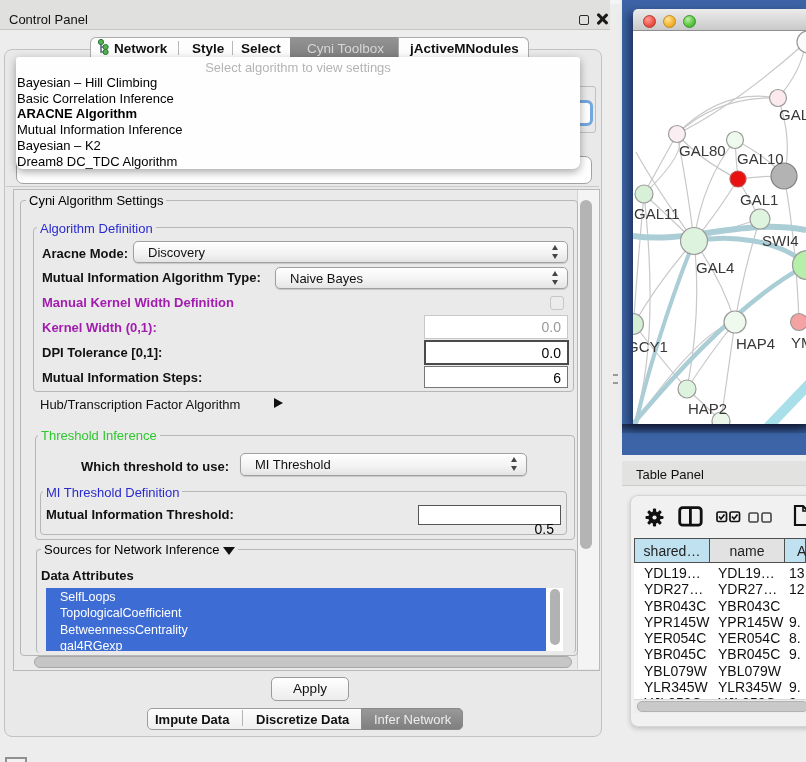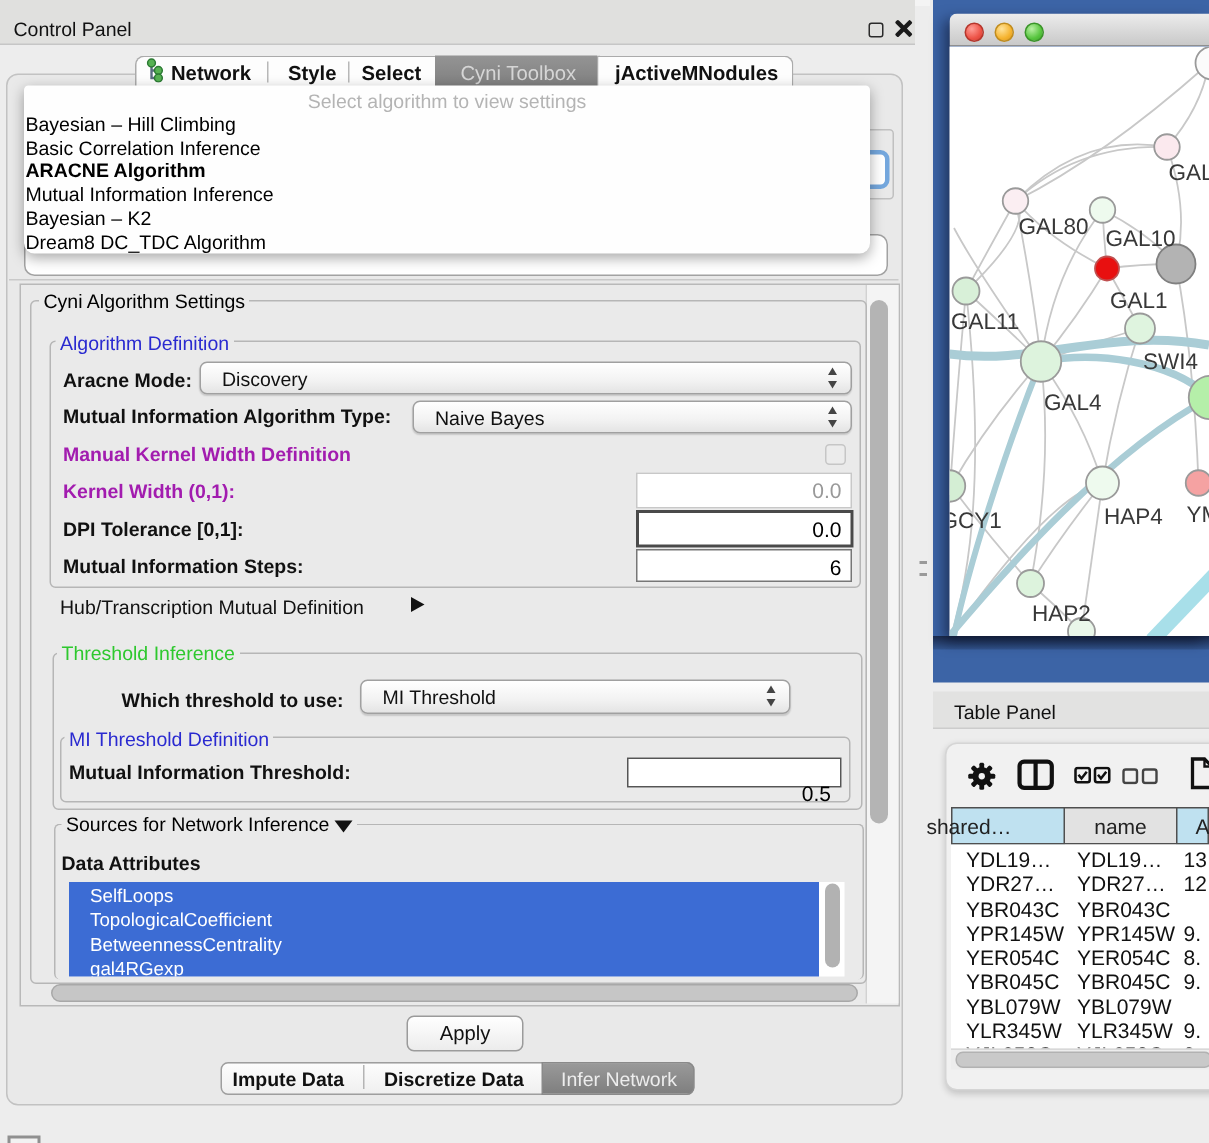--- a/index.html
+++ b/index.html
@@ -87,21 +87,21 @@
   </div>
 <div class="lbl b" style="left:42px;top:345px;">DPI Tolerance [0,1]:</div>
 <div class="field" style="left:424px;top:340px;width:141px;height:21px;border:2px solid #4a4a4a;">
     <span>0.0</span>
   </div>
 <div class="lbl b" style="left:42px;top:370px;">Mutual Information Steps:</div>
 <div class="field" style="left:424px;top:366px;width:142px;height:20px;border:1.5px solid #777;">
     <span>6</span>
   </div>
 
-<div class="lbl" style="left:40px;top:397px;">Hub/Transcription Mutual Definition</div>
+<div class="lbl" style="left:40px;top:397px;">Hub/Transcription Factor Algorithm</div>
 <div class="abs" style="left:274px;top:398px;width:0;height:0;border-top:5.5px solid transparent;border-bottom:5.5px solid transparent;border-left:9px solid #111;"></div>
 
 <div class="grp" style="left:35px;top:435px;width:538px;height:103px;"></div>
 <div class="glab" style="left:38px;top:428px;background:#eaeaea;color:#2ec82e;">Threshold Inference</div>
 <div class="lbl b" style="left:81px;top:459px;">Which threshold to use:</div>
 <div class="combo" style="left:240px;top:453px;width:285px;height:21px;">
     <span class="ct">MI Threshold</span>
     <span class="spin" style="right:7px;top:3px;"></span>
   </div>
 
@@ -258,21 +258,21 @@
   <rect x="14" y="1" width="9" height="9" rx="1.5" fill="none" stroke="#444" stroke-width="1.6"></rect>
 </svg>
 <svg class="abs" style="left:793px;top:504px;" width="16" height="23" viewBox="0 0 16 23">
   <path d="M2 2 L10 2 L15 7 L15 21 L2 21 Z" fill="none" stroke="#111" stroke-width="2.2"></path>
   <path d="M10 2 L10 7 L15 7" fill="none" stroke="#111" stroke-width="1.6"></path>
 </svg>
 
 <div class="abs" style="left:634px;top:538px;width:172px;height:25px;background:#e2e2e2;border:1px solid #4f4f4f;box-sizing:border-box;"></div>
 <div class="abs" style="left:634px;top:538px;width:76px;height:25px;background:#bfe1f0;border:1px solid #4f4f4f;box-sizing:border-box;"></div>
 <div class="abs" style="left:784px;top:538px;width:22px;height:25px;background:#bfe1f0;border:1px solid #4f4f4f;box-sizing:border-box;"></div>
-<div class="abs" style="left:608px;top:543px;width:76px;text-align:center;font-size:14px;color:#222;">shared…</div>
+<div class="abs" style="left:634px;top:543px;width:76px;text-align:center;font-size:14px;color:#222;">shared…</div>
 <div class="abs" style="left:710px;top:543px;width:74px;text-align:center;font-size:14px;color:#222;">name</div>
 <div class="abs" style="left:797px;top:543px;font-size:14px;color:#222;">A</div>
 
 <div class="abs" style="left:634px;top:563px;width:172px;height:136px;background:#fff;overflow:hidden;">
   <div class="abs" style="left:10px;top:2px;font-size:14px;color:#111;line-height:16.3px;">YDL19…<br>YDR27…<br>YBR043C<br>YPR145W<br>YER054C<br>YBR045C<br>YBL079W<br>YLR345W<br>YJL052C</div>
   <div class="abs" style="left:84px;top:2px;font-size:14px;color:#111;line-height:16.3px;">YDL19…<br>YDR27…<br>YBR043C<br>YPR145W<br>YER054C<br>YBR045C<br>YBL079W<br>YLR345W<br>YJL052C</div>
   <div class="abs" style="left:155px;top:2px;font-size:14px;color:#111;line-height:16.3px;">13<br>12<br>&nbsp;<br>9.<br>8.<br>9.<br>&nbsp;<br>9.<br>9.</div>
 </div>
 
 <div class="abs" style="left:634px;top:699px;width:172px;height:13px;background:#ededed;border-top:1px solid #d8d8d8;"></div>

